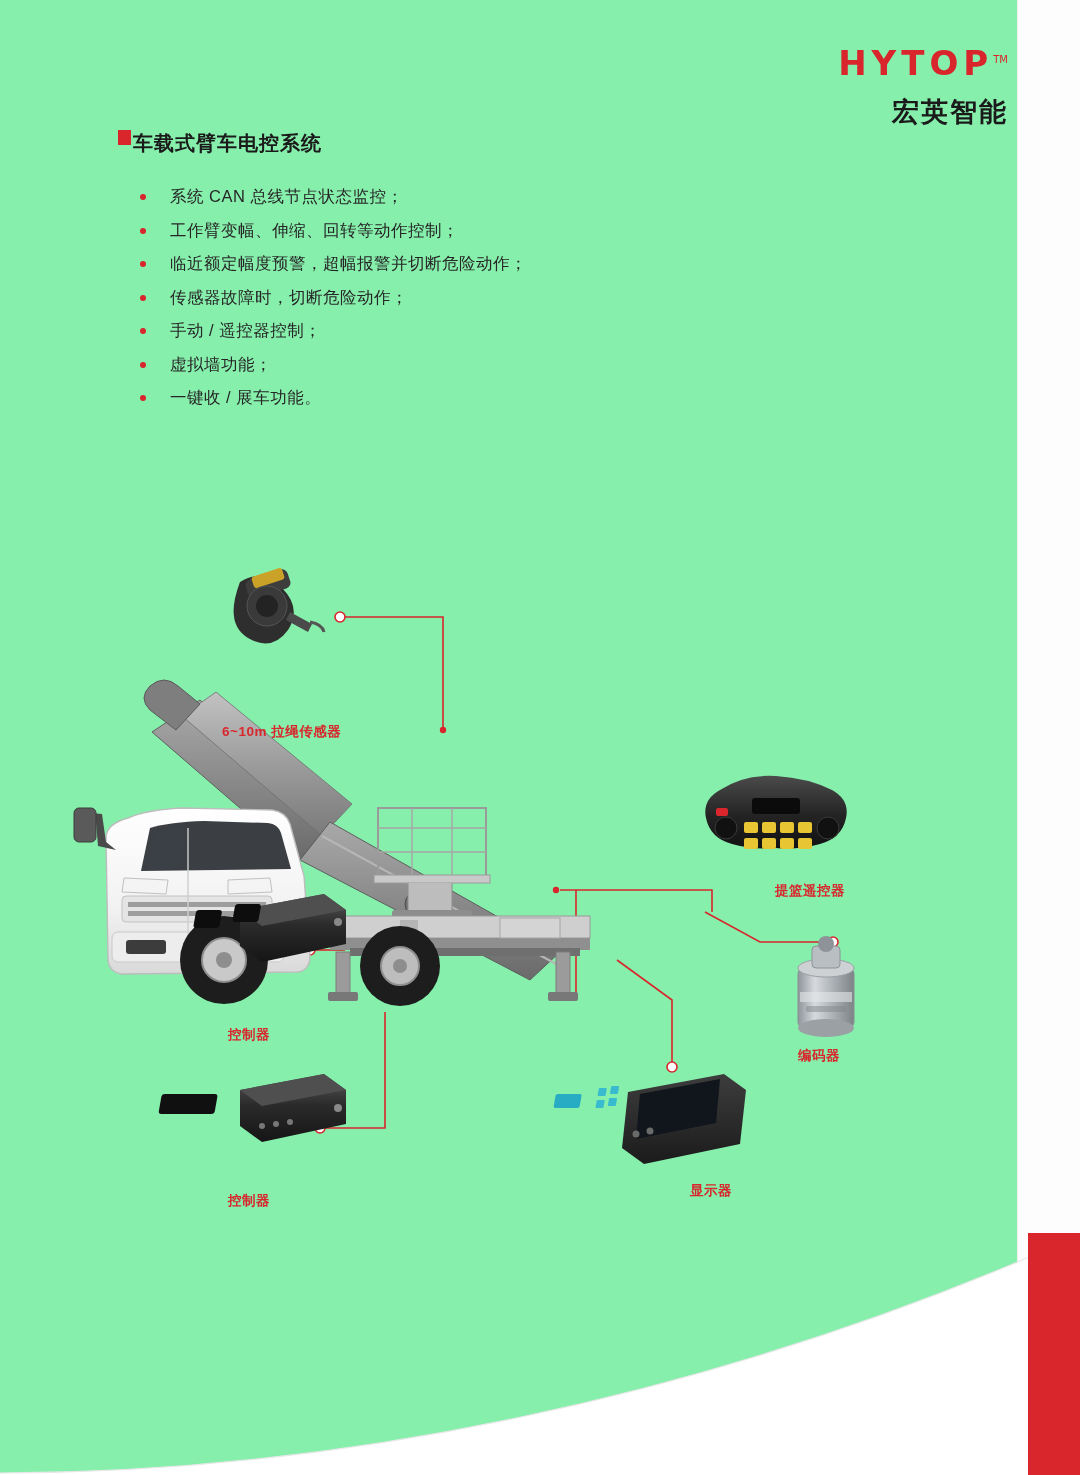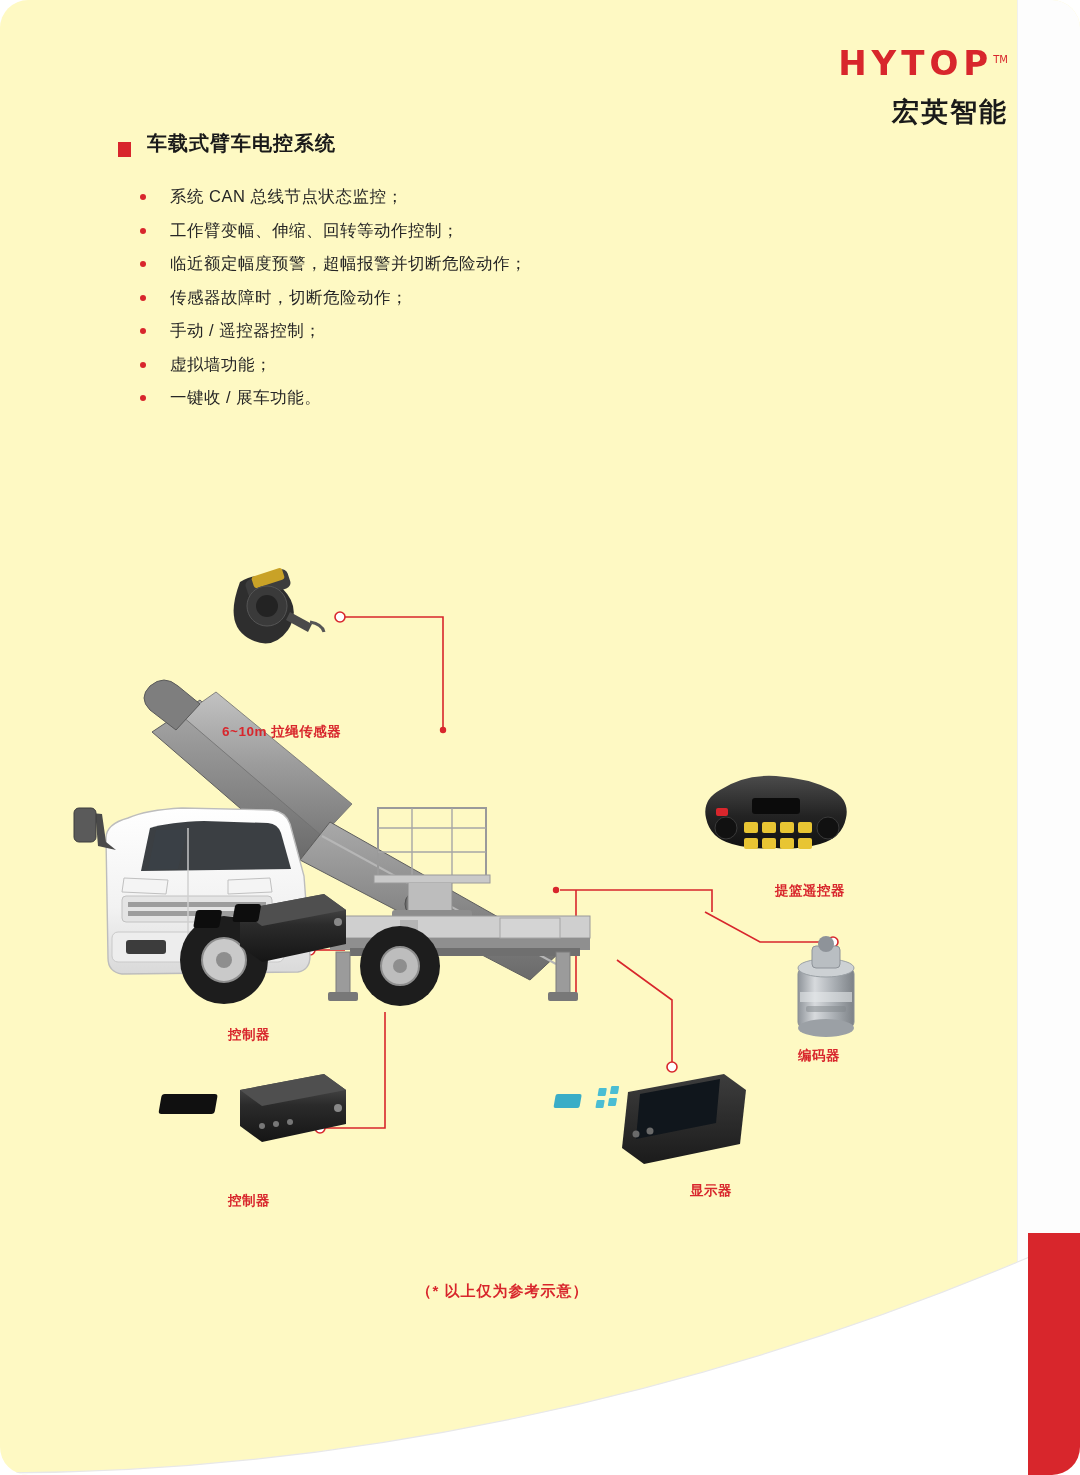--- a/index.html
+++ b/index.html
@@ -3,21 +3,21 @@
 <meta charset="utf-8">
 <style>
   html,body{margin:0;padding:0;}
   body{
     width:1080px;height:1475px;
     background:#ffffff;
     font-family:"Liberation Sans","DejaVu Sans",sans-serif;
     overflow:hidden;
     position:relative;
   }
-  .page{position:absolute;inset:0;background:#fef9c3;overflow:hidden;border-radius:28px;}
+  .page{position:absolute;inset:0;background:#86efac;overflow:hidden;}
 
   
   .edge-band{
     position:absolute;top:0;right:0;width:62px;height:1475px;
     background:#fdfdfd;
     border-left:1px solid #f0f0f0;
   }
   .edge-red{
     position:absolute;right:0;bottom:0;width:52px;height:242px;
     background:#d8262c;
@@ -40,21 +40,21 @@
     font-size:10px;vertical-align:super;letter-spacing:0;font-weight:400;
   }
   .logo-cn{
     margin-top:19px;font-size:27px;font-weight:700;color:#1a1a1a;letter-spacing:2px;
     line-height:1;
   }
 
   
   .heading{
     position:absolute;left:118px;top:130px;
-    display:flex;align-items:flex-end;gap:16px;
+    display:flex;align-items:flex-start;gap:2px;
   }
   .heading .sq{
     width:13px;height:15px;background:#d8262c;display:inline-block;
   }
   .heading h1{
     margin:0;font-size:20px;font-weight:700;color:#1a1a1a;letter-spacing:1px;
   }
 
   
   .bullets{
@@ -327,15 +327,14 @@
     </svg>
 
     <div class="cap" style="left:222px;top:120px;margin-top:43px;">6~10m 拉绳传感器</div>
     <div class="cap" style="left:775px;top:322px;">提篮遥控器</div>
     <div class="cap" style="left:228px;top:466px;">控制器</div>
     <div class="cap" style="left:798px;top:487px;">编码器</div>
     <div class="cap" style="left:228px;top:632px;">控制器</div>
     <div class="cap" style="left:648px;top:622px;margin-left:42px;">显示器</div>
   </div>
 
-  <div class="footnote">（* 以上仅为参考示意）</div>
 
 </div>
 
 </body></html>

